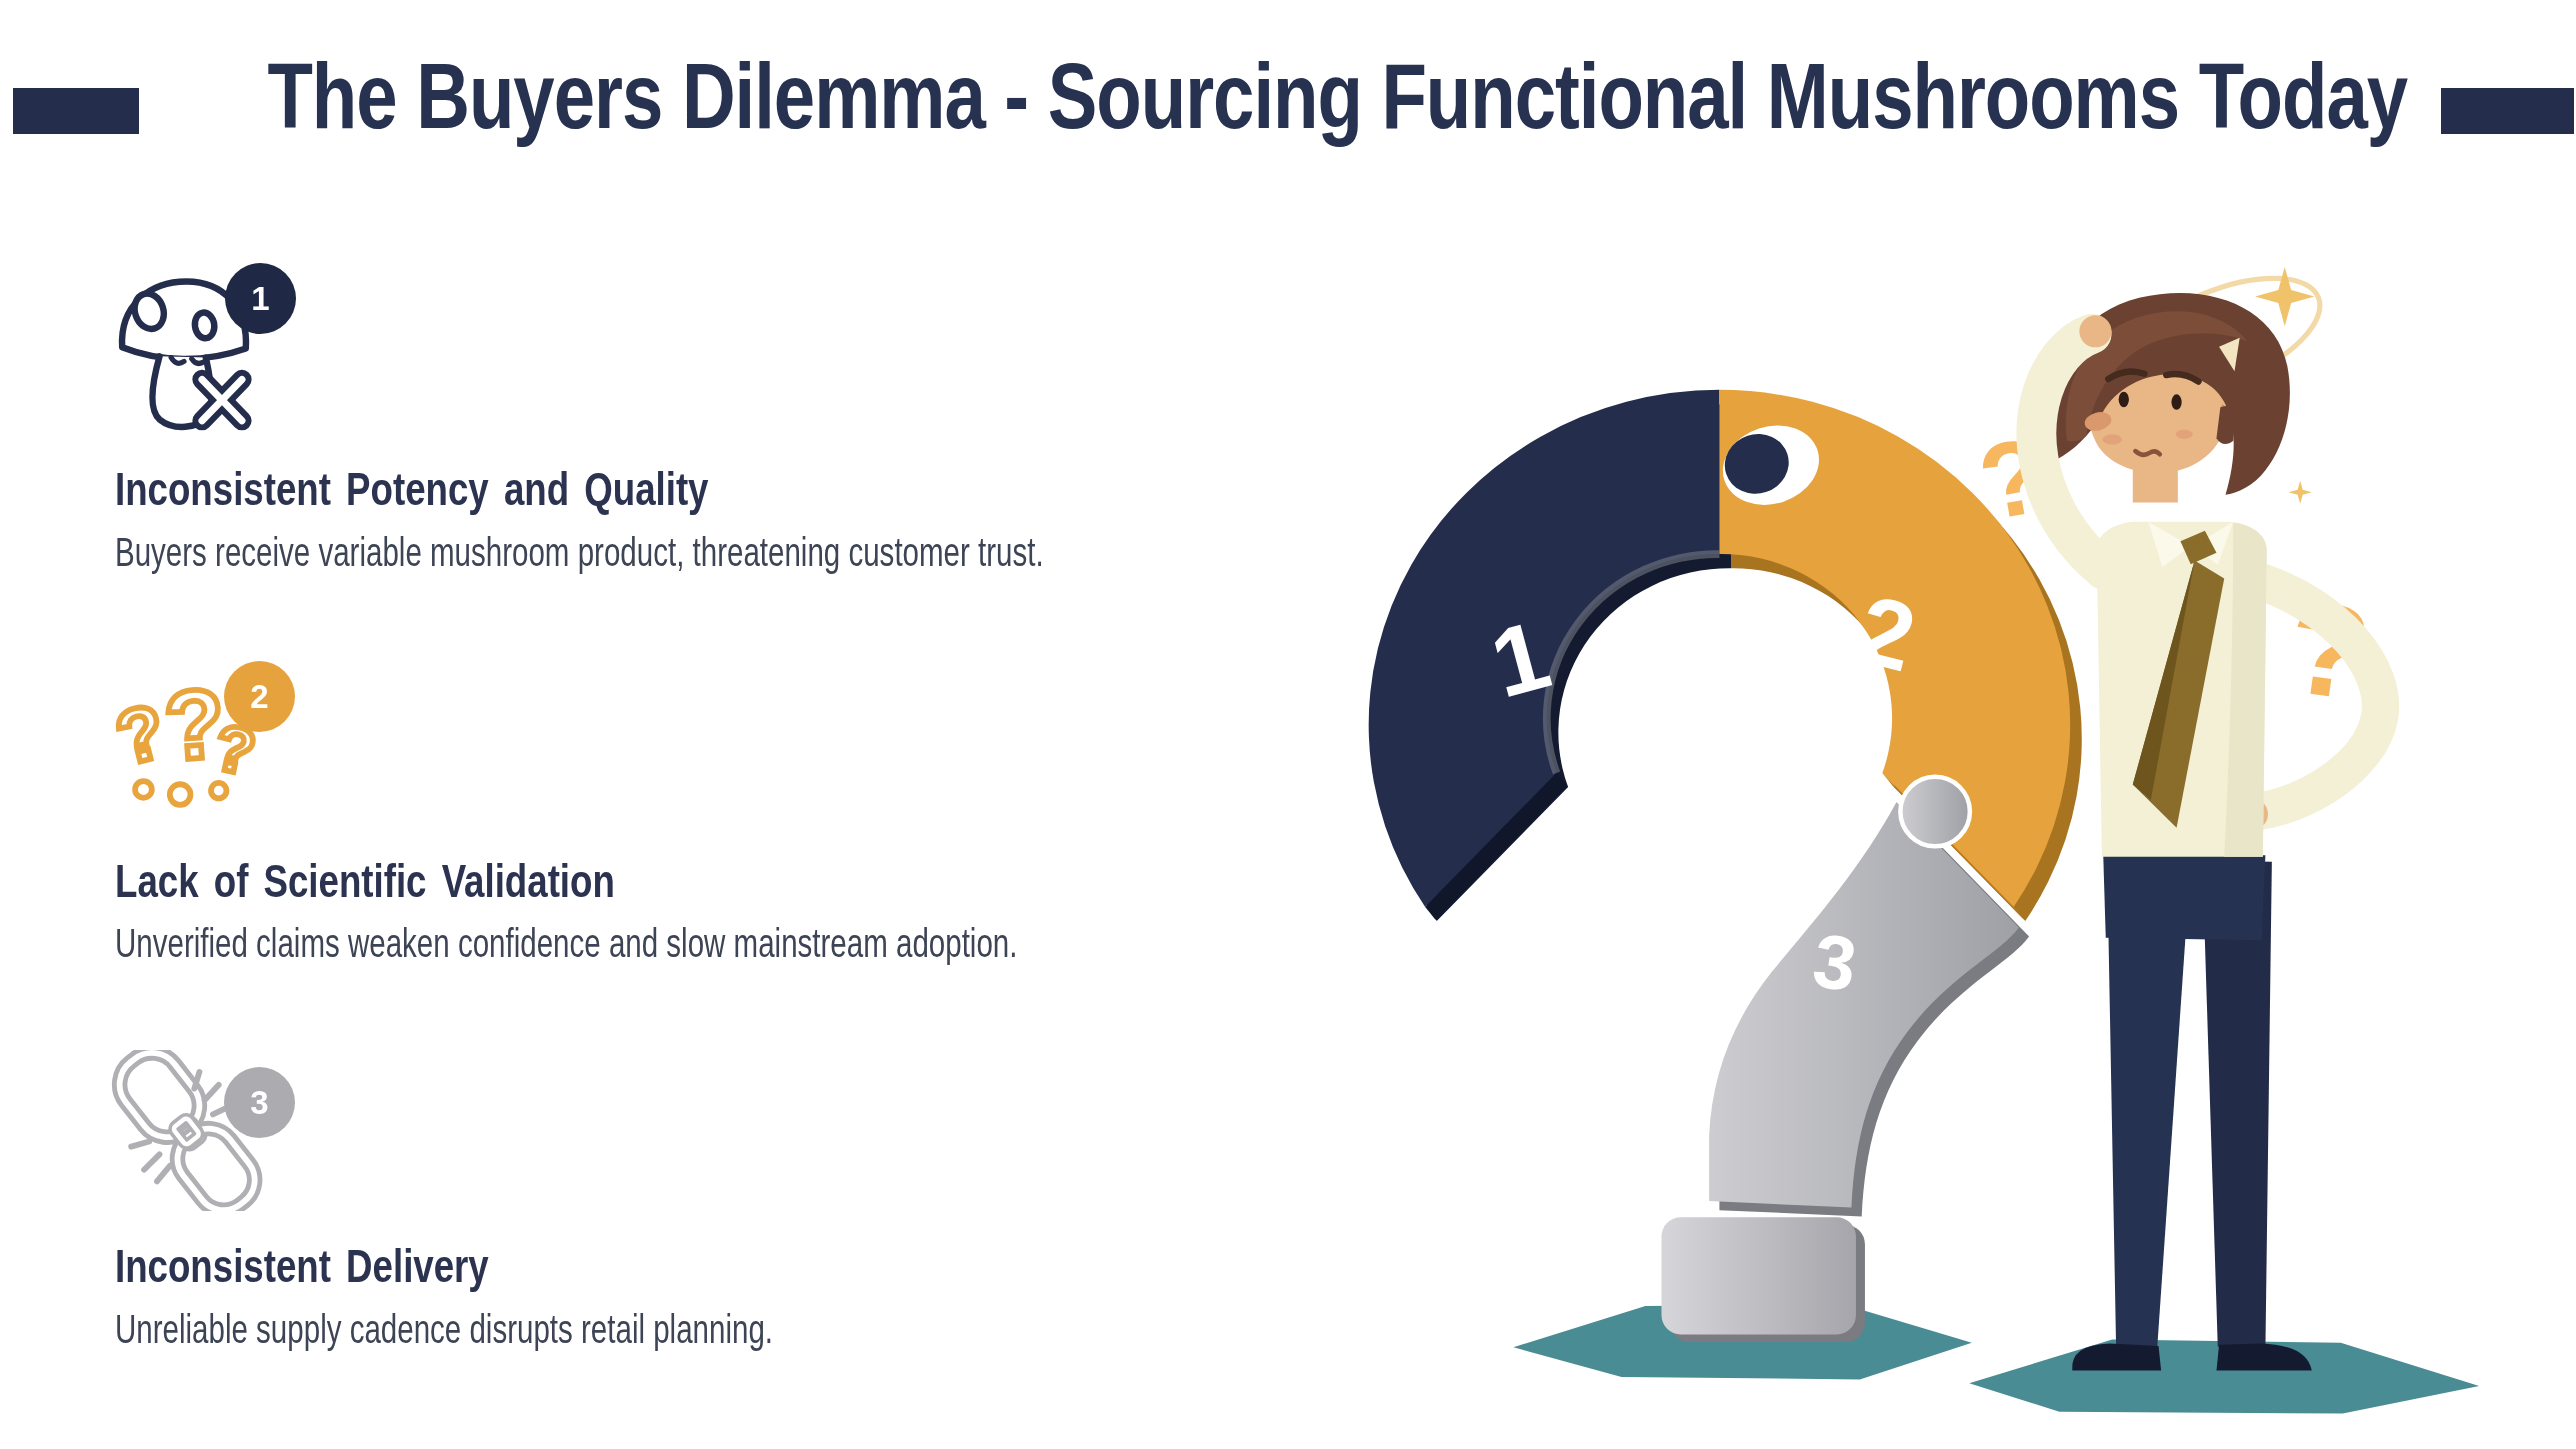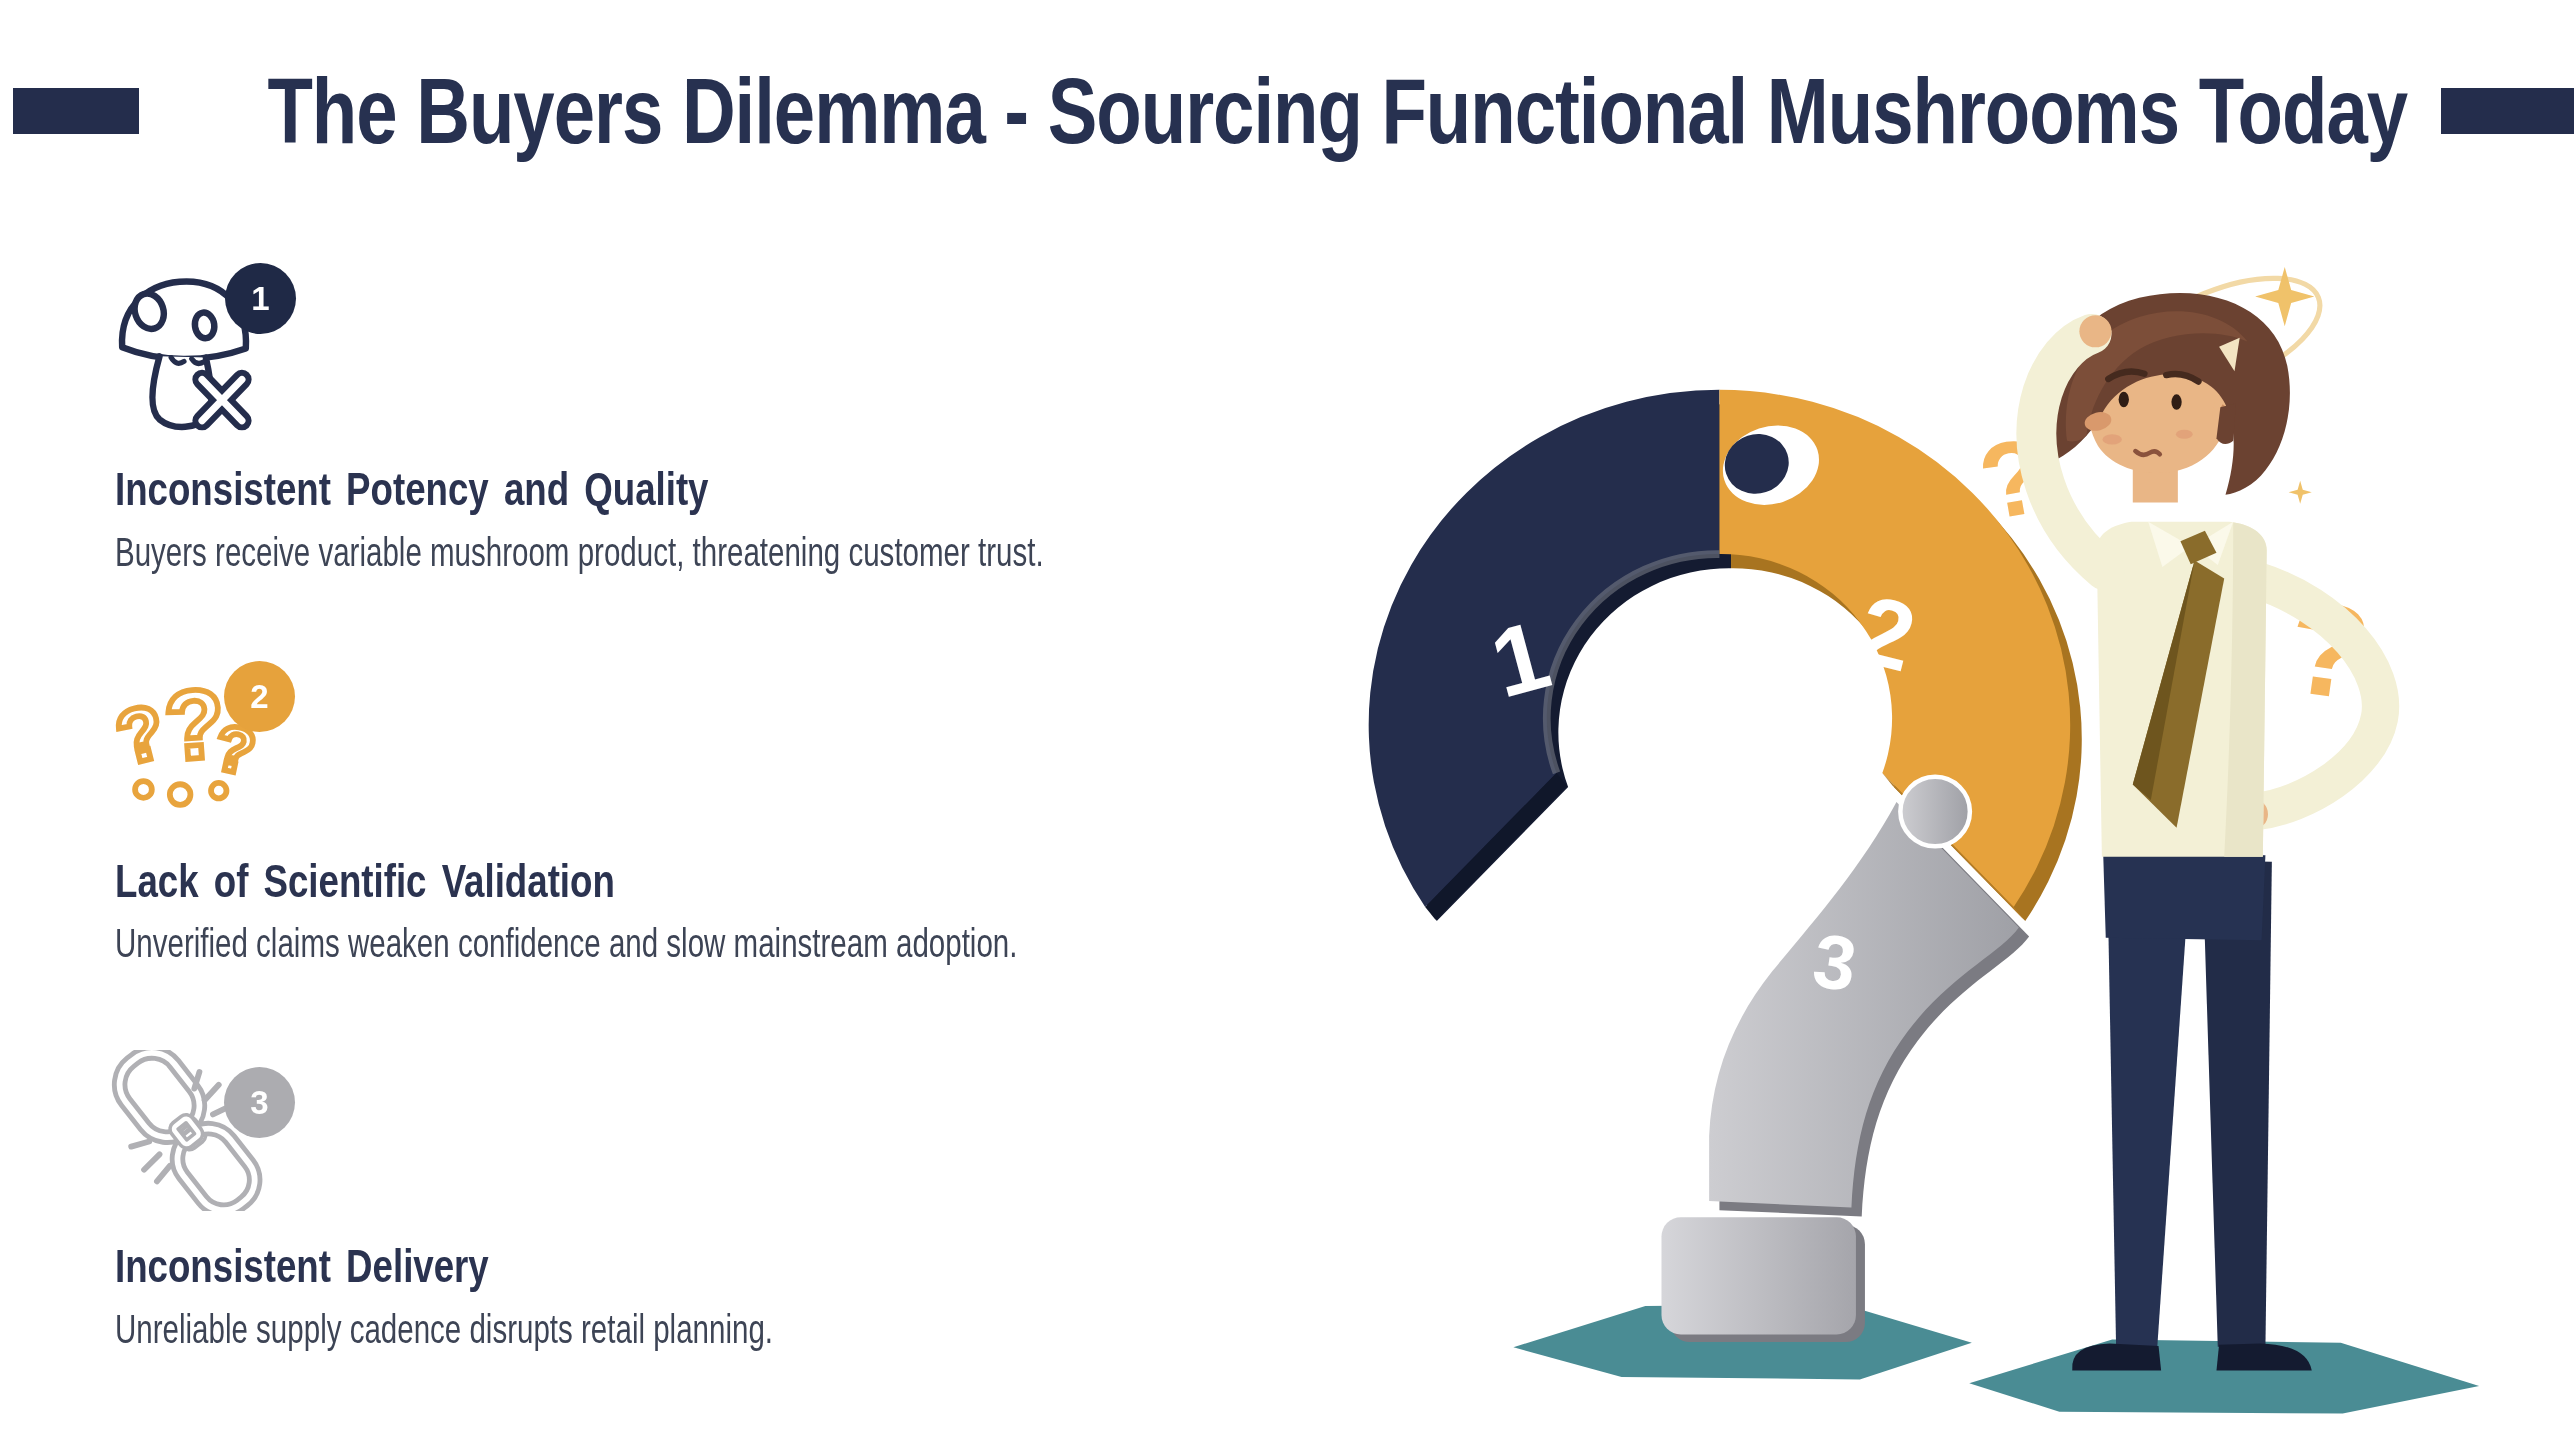--- a/index.html
+++ b/index.html
@@ -2,21 +2,21 @@
 <html style="font-size:10.3px"><head>
 <meta charset="utf-8">
 <style>
   html,body{margin:0;padding:0;background:#fff;}
   .canvas{position:relative;width:2576px;height:1449px;background:#ffffff;overflow:hidden;
           font-family:"Liberation Sans",sans-serif;}
   
   .bar{position:absolute;top:88px;height:46px;background:#242d4c;}
   .bar.left{left:13px;width:126px;}
   .bar.right{left:2441px;width:133px;}
-  .title-wrap{position:absolute;left:0;right:0;top:43px;text-align:center;margin-top:15px;}
+  .title-wrap{position:absolute;left:0;right:0;top:43px;text-align:center;}
   .title-wrap span{display:inline-block;white-space:nowrap;font-weight:bold;font-size:93px;
                    letter-spacing:-1.3px;color:#273150;transform:scaleX(0.80);transform-origin:center top;}
   
   .item-heading{position:absolute;left:115px;white-space:nowrap;font-weight:bold;font-size:47px;
                 color:#2b3350;word-spacing:6.4px;transform:scaleX(0.78);transform-origin:left top;}
   .item-body{position:absolute;left:115px;white-space:nowrap;font-weight:400;font-size:41px;
              color:#3d4455;transform:scaleX(0.72);transform-origin:left top;}
   .badge{position:absolute;width:71px;height:71px;border-radius:50%;display:flex;
          align-items:center;justify-content:center;color:#fff;font-weight:bold;font-size:33px;}
   .icon-box{position:absolute;}

